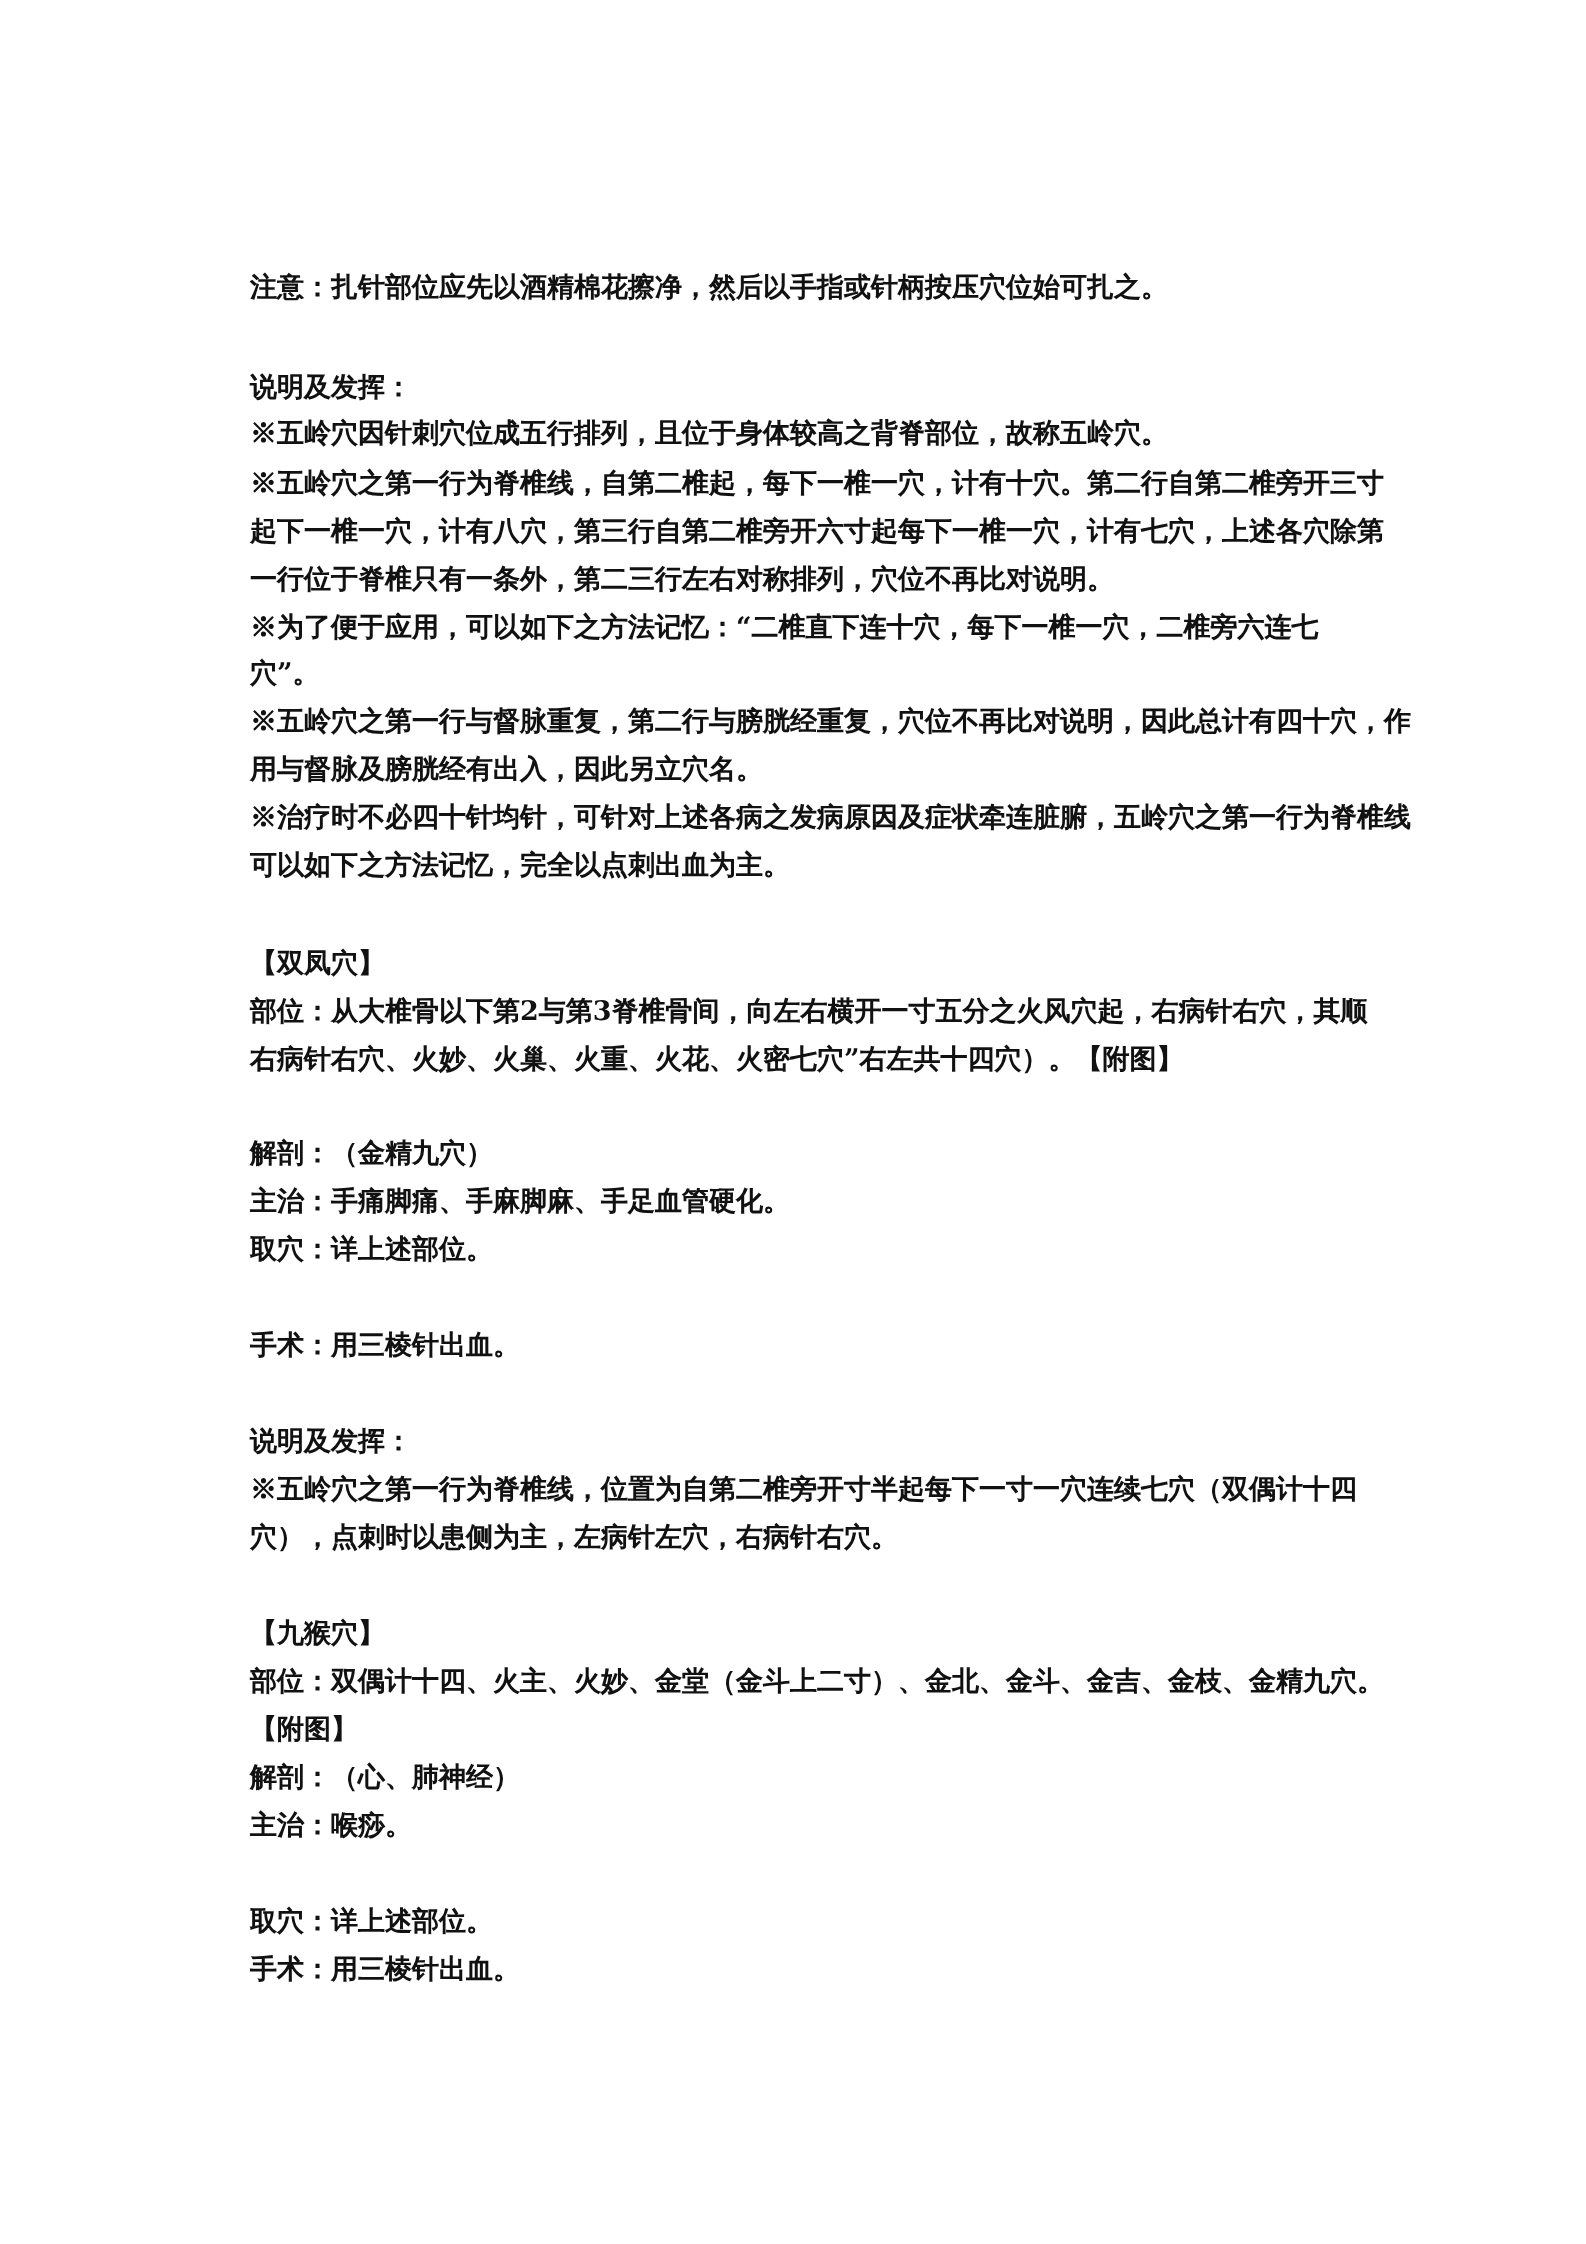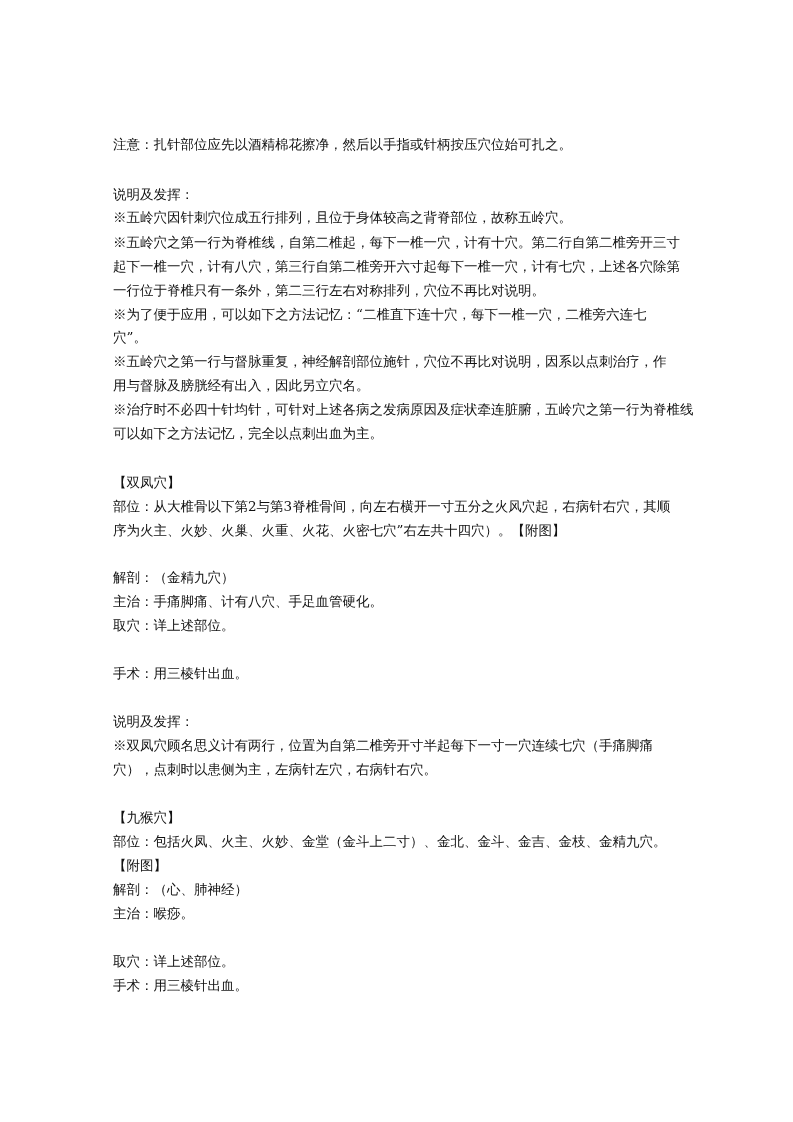--- a/index.html
+++ b/index.html
@@ -2,48 +2,48 @@
 <html><head>
 <meta charset="utf-8">
 <style>
   html, body { margin: 0; padding: 0; background: #ffffff; }
   body { width: 793px; height: 1122px; position: relative; overflow: hidden; }
   .page {
     position: absolute; left: 113px; top: 0; width: 580px;
     font-family: "DejaVu Serif", "Liberation Serif", serif;
     font-size: 13.5px; color: #111111;
   }
-  .line { position: absolute; left: 0; white-space: nowrap; line-height: 18px; height: 18px; }
+  .line { position: absolute; left: 12px; white-space: nowrap; line-height: 18px; height: 18px; font-weight: bold; }
 </style>
 </head>
 <body>
 
 <div class="page">
   <div class="line" style="top:135px">注意：扎针部位应先以酒精棉花擦净，然后以手指或针柄按压穴位始可扎之。</div>
   <div class="line" style="top:185px">说明及发挥：</div>
   <div class="line" style="top:208px">※五岭穴因针刺穴位成五行排列，且位于身体较高之背脊部位，故称五岭穴。</div>
   <div class="line" style="top:233px">※五岭穴之第一行为脊椎线，自第二椎起，每下一椎一穴，计有十穴。第二行自第二椎旁开三寸</div>
   <div class="line" style="top:257px">起下一椎一穴，计有八穴，第三行自第二椎旁开六寸起每下一椎一穴，计有七穴，上述各穴除第</div>
   <div class="line" style="top:281px">一行位于脊椎只有一条外，第二三行左右对称排列，穴位不再比对说明。</div>
   <div class="line" style="top:305px">※为了便于应用，可以如下之方法记忆：“二椎直下连十穴，每下一椎一穴，二椎旁六连七</div>
   <div class="line" style="top:328px">穴”。</div>
-  <div class="line" style="top:352px">※五岭穴之第一行与督脉重复，神经解剖部位施针，穴位不再比对说明，因系以点刺治疗，作</div>
+  <div class="line" style="top:352px">※五岭穴之第一行与督脉重复，第二行与膀胱经重复，穴位不再比对说明，因此总计有四十穴，作</div>
   <div class="line" style="top:376px">用与督脉及膀胱经有出入，因此另立穴名。</div>
   <div class="line" style="top:400px">※治疗时不必四十针均针，可针对上述各病之发病原因及症状牵连脏腑，五岭穴之第一行为脊椎线</div>
   <div class="line" style="top:424px">可以如下之方法记忆，完全以点刺出血为主。</div>
   <div class="line" style="top:473px">【双凤穴】</div>
   <div class="line" style="top:497px">部位：从大椎骨以下第2与第3脊椎骨间，向左右横开一寸五分之火风穴起，右病针右穴，其顺</div>
-  <div class="line" style="top:521px">序为火主、火妙、火巢、火重、火花、火密七穴”右左共十四穴）。【附图】</div>
+  <div class="line" style="top:521px">右病针右穴、火妙、火巢、火重、火花、火密七穴”右左共十四穴）。【附图】</div>
   <div class="line" style="top:568px">解剖：（金精九穴）</div>
-  <div class="line" style="top:592px">主治：手痛脚痛、计有八穴、手足血管硬化。</div>
+  <div class="line" style="top:592px">主治：手痛脚痛、手麻脚麻、手足血管硬化。</div>
   <div class="line" style="top:616px">取穴：详上述部位。</div>
   <div class="line" style="top:664px">手术：用三棱针出血。</div>
   <div class="line" style="top:712px">说明及发挥：</div>
-  <div class="line" style="top:736px">※双凤穴顾名思义计有两行，位置为自第二椎旁开寸半起每下一寸一穴连续七穴（手痛脚痛</div>
+  <div class="line" style="top:736px">※五岭穴之第一行为脊椎线，位置为自第二椎旁开寸半起每下一寸一穴连续七穴（双偶计十四</div>
   <div class="line" style="top:760px">穴），点刺时以患侧为主，左病针左穴，右病针右穴。</div>
   <div class="line" style="top:808px">【九猴穴】</div>
-  <div class="line" style="top:832px">部位：包括火凤、火主、火妙、金堂（金斗上二寸）、金北、金斗、金吉、金枝、金精九穴。</div>
+  <div class="line" style="top:832px">部位：双偶计十四、火主、火妙、金堂（金斗上二寸）、金北、金斗、金吉、金枝、金精九穴。</div>
   <div class="line" style="top:856px">【附图】</div>
   <div class="line" style="top:880px">解剖：（心、肺神经）</div>
   <div class="line" style="top:904px">主治：喉痧。</div>
   <div class="line" style="top:952px">取穴：详上述部位。</div>
   <div class="line" style="top:976px">手术：用三棱针出血。</div>
 </div>
 
 </body></html>

